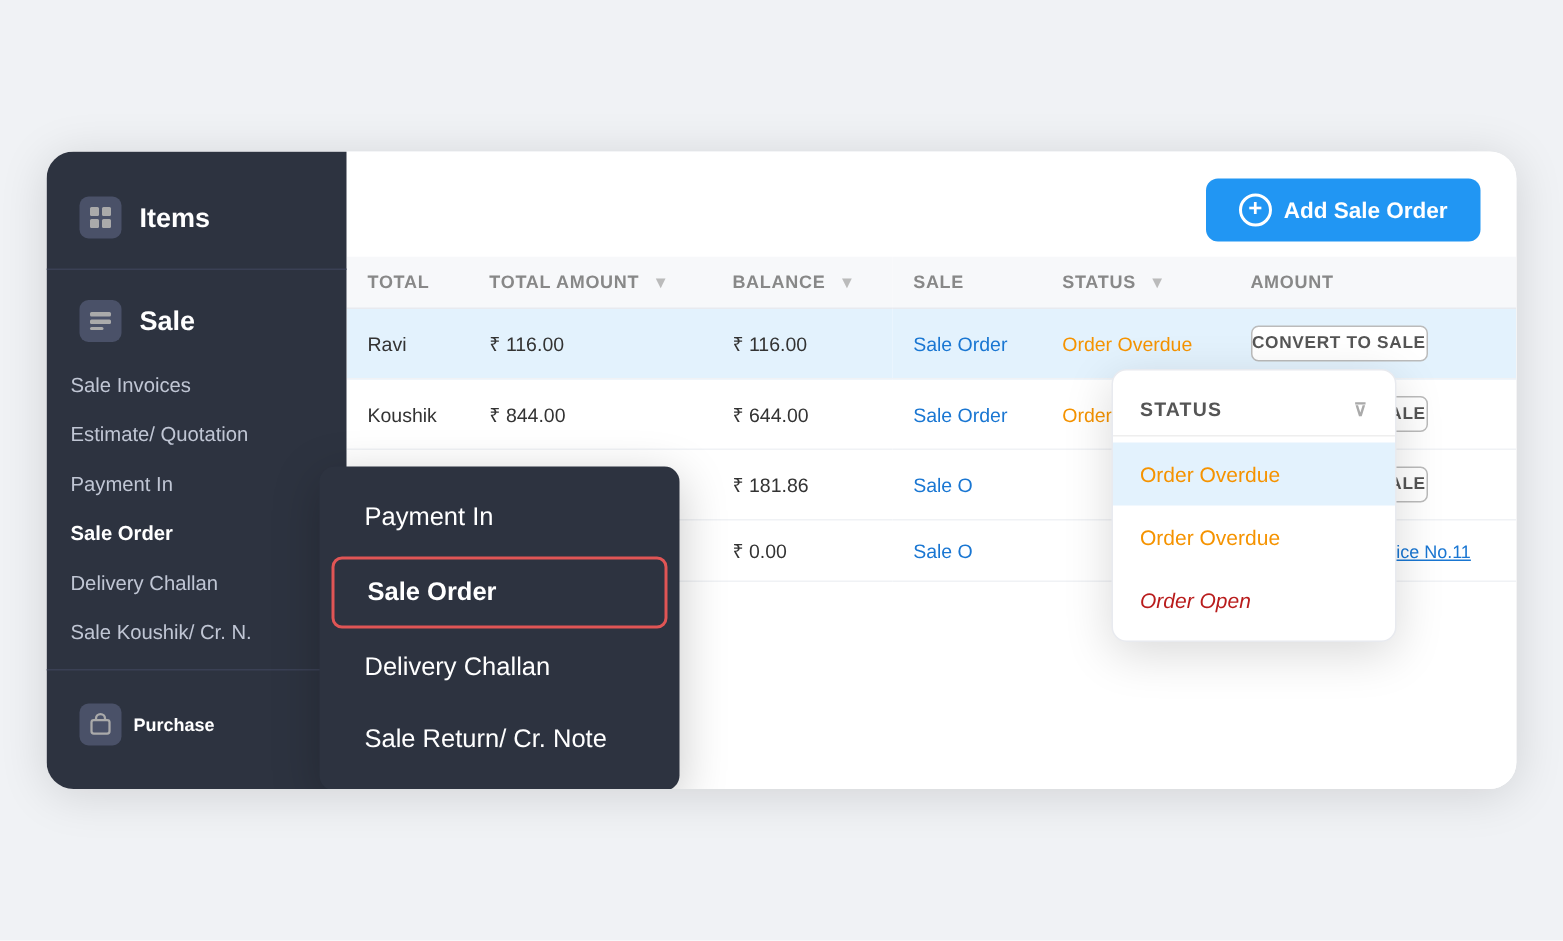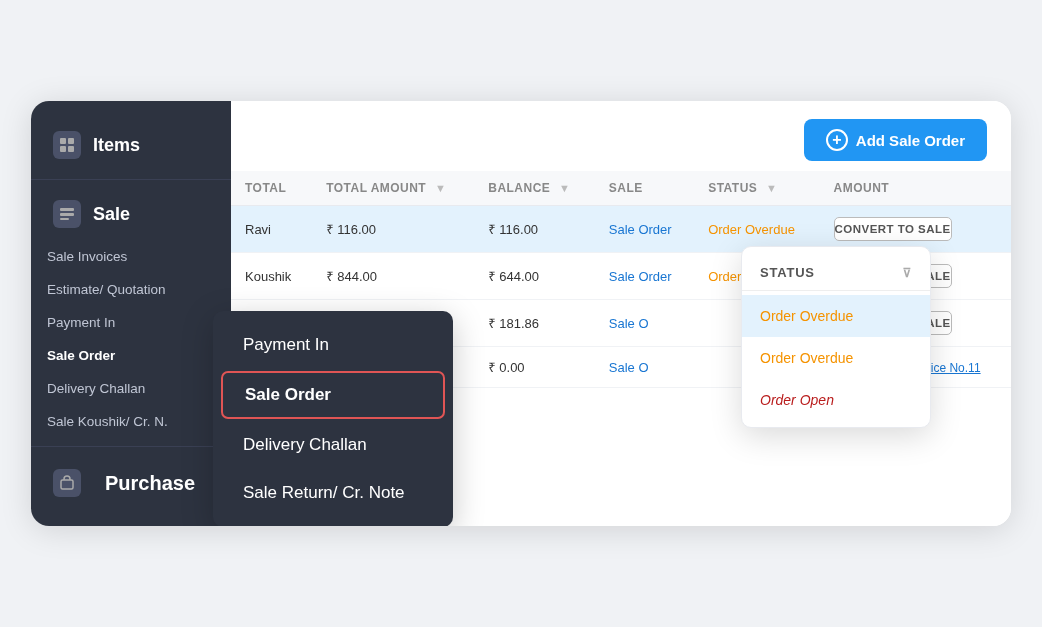--- a/index.html
+++ b/index.html
@@ -70,23 +70,23 @@
       font-weight: 700;
     }
     .sidebar-section-divider {
       height: 1px;
       background: #3a4054;
       margin: 8px 0;
     }
     .purchase-section {
       display: flex;
       align-items: center;
-      gap: 24px;
+      gap: 8px;
       padding: 14px 22px;
-      font-size: 20px;
+      font-size: 12px;
       font-weight: 700;
       color: #fff;
       cursor: pointer;
     }
     .purchase-section .icon {
       width: 28px;
       height: 28px;
       display: flex;
       align-items: center;
       justify-content: center;

